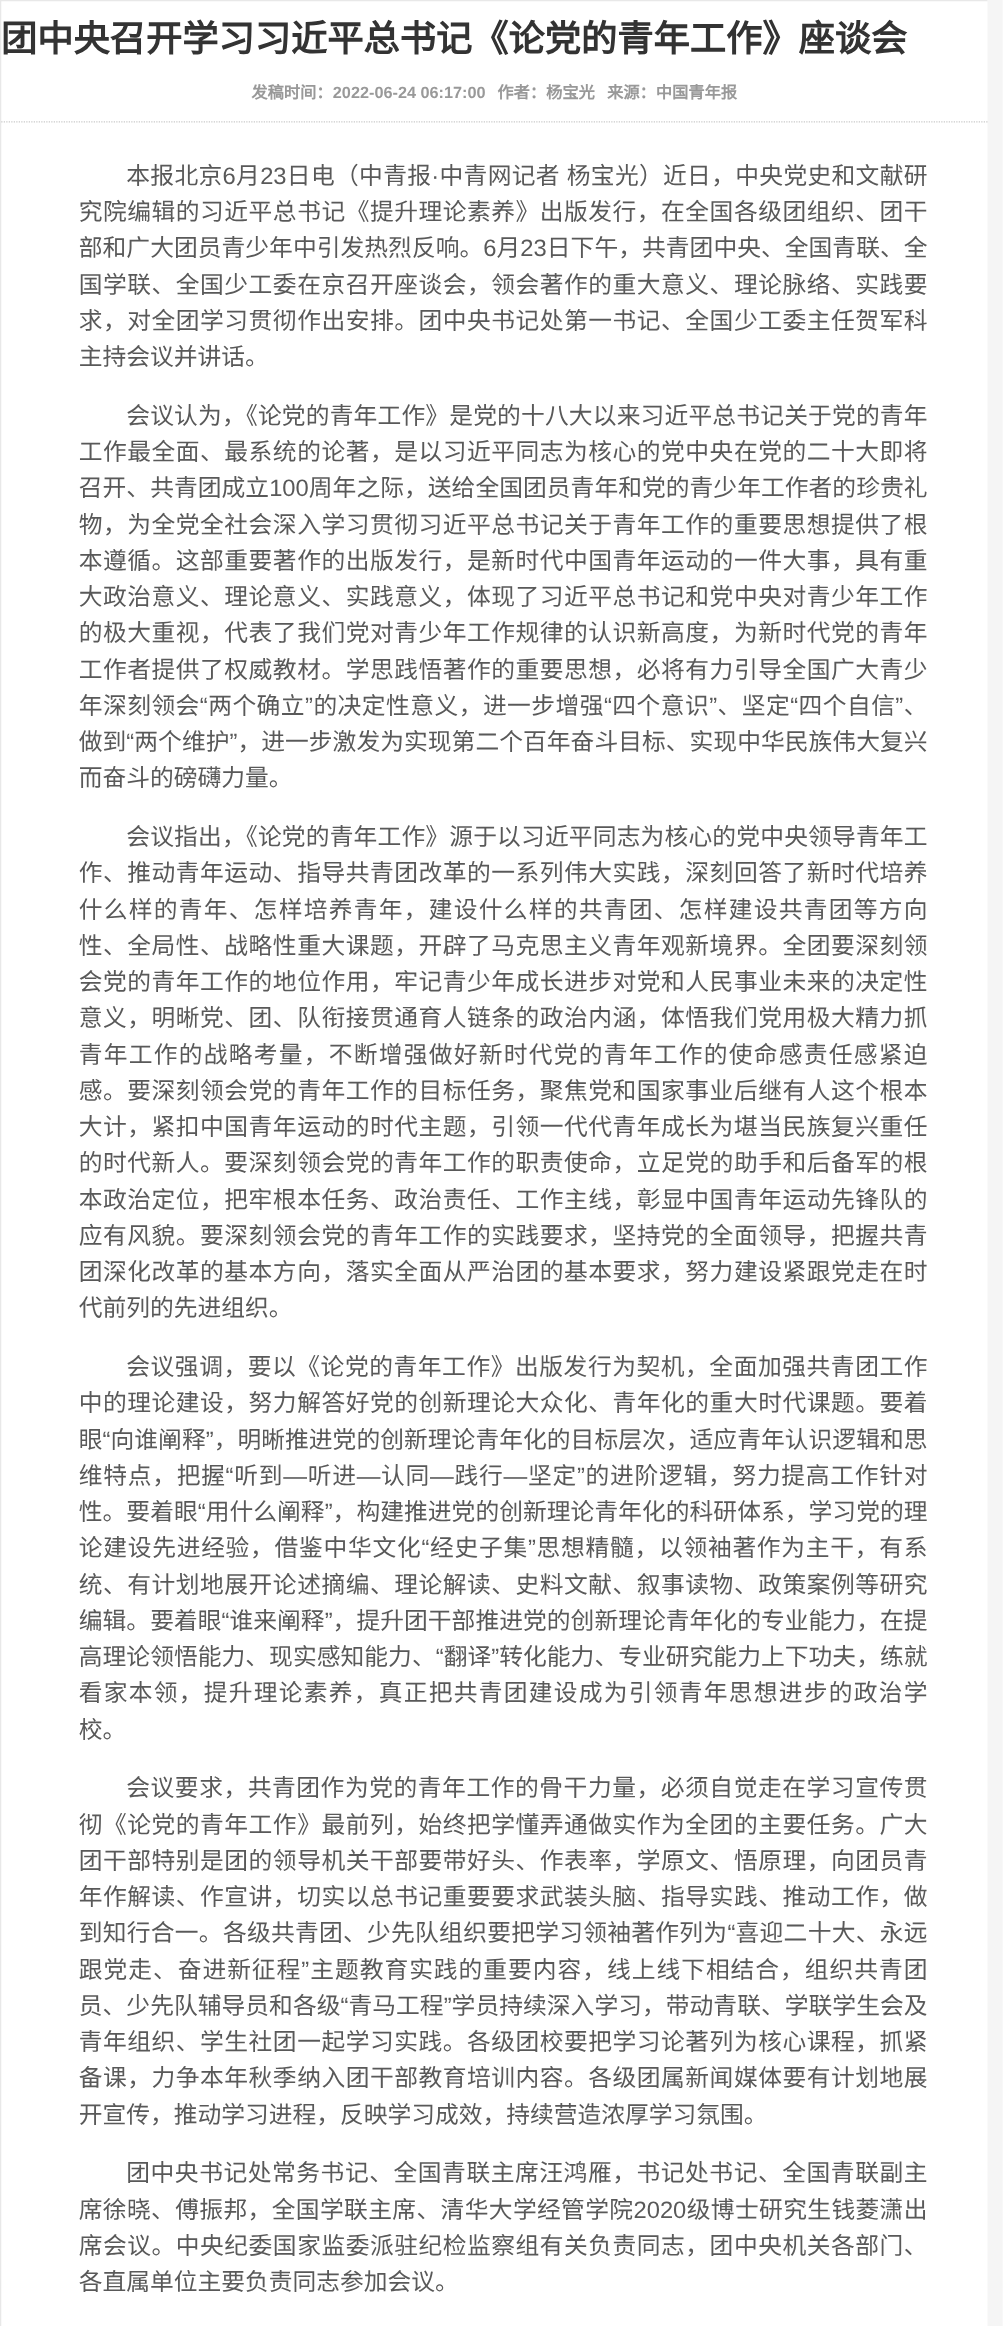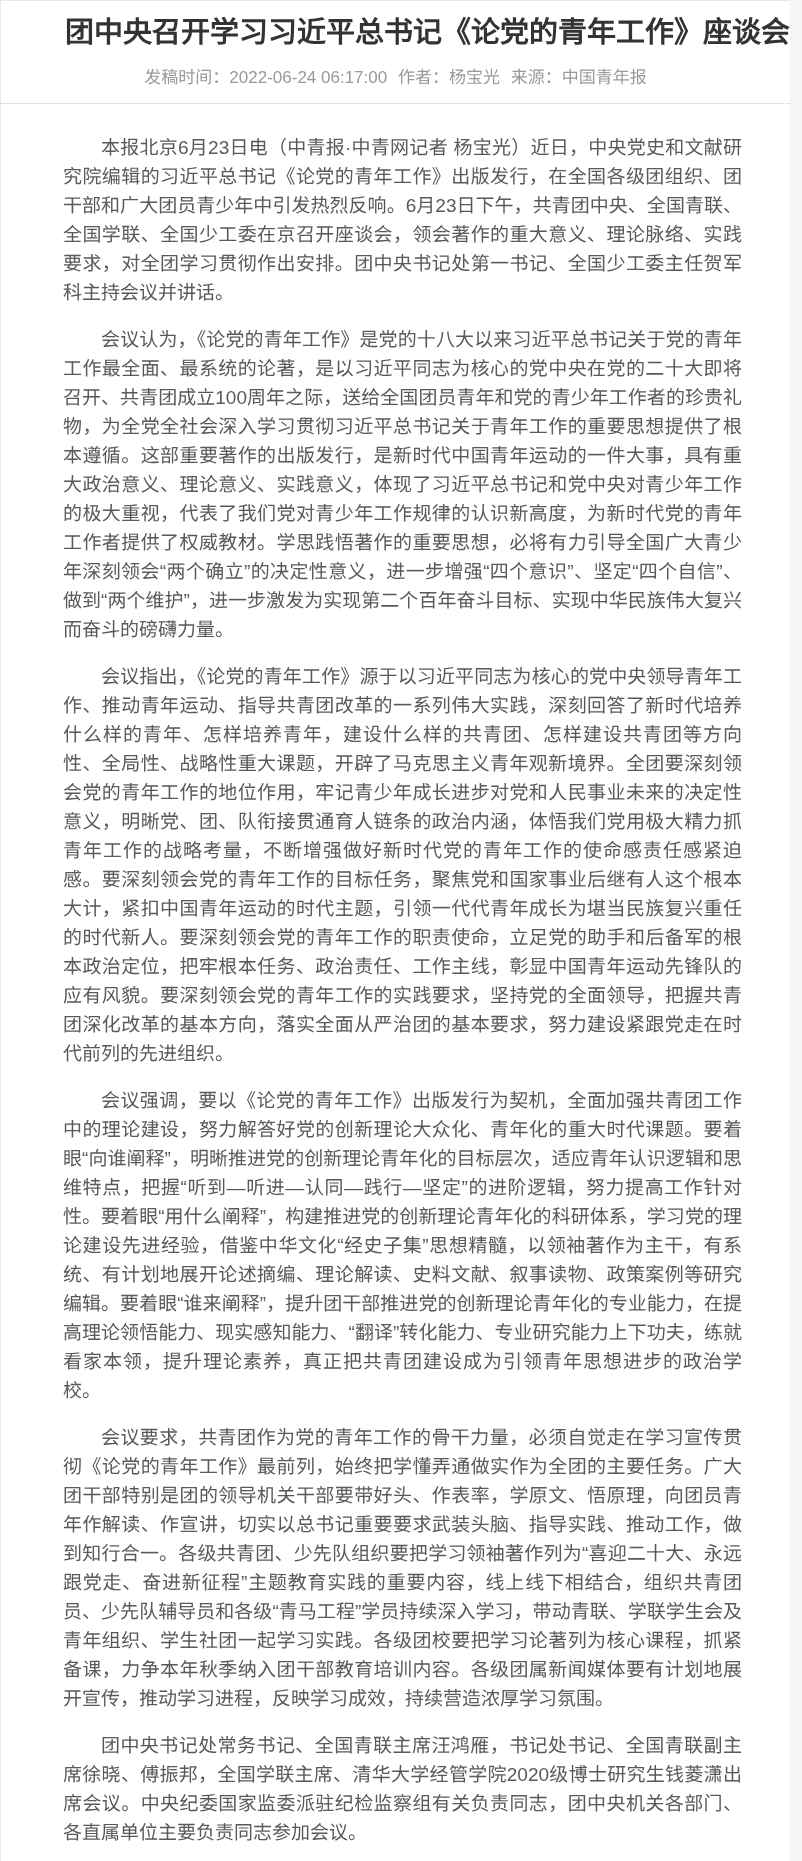--- a/index.html
+++ b/index.html
@@ -22,33 +22,34 @@
     min-height: 1861px;
     background: #ffffff;
     border-left: 1px solid #e8e8e8;
     border-top: 1px solid #e8e8e8;
   }
   .article-header {
     padding-top: 13px;
     border-bottom: 1px dotted #c9c9c9;
   }
   .article-title {
-    text-align: right;
+    text-align: left;
     font-size: 29px;
     font-weight: bold;
     color: #333333;
     line-height: 1.25;
     letter-spacing: 0px;
   }
   .article-meta {
     margin-top: 13px;
     margin-bottom: 15px;
     text-align: center;
-    font-size: 17px;
+    font-size: 13px;
     color: #999999;
+    font-weight: bold;
   }
   .article-meta .meta-item { margin: 0 3px; }
   .article-meta .meta-label { color: #999999; }
   .article-meta .meta-value { color: #999999; }
   .article-body {
     padding: 29px 48px 20px 62px;
   }
   .article-body p {
     font-size: 19px;
     line-height: 29px;
@@ -69,21 +70,21 @@
       <h1 class="article-title">团中央召开学习习近平总书记《论党的青年工作》座谈会</h1>
 
       <div class="article-meta">
         <span class="meta-item"><span class="meta-label">发稿时间：</span><span class="meta-value">2022-06-24 06:17:00</span></span>
         <span class="meta-item"><span class="meta-label">作者：</span><span class="meta-value">杨宝光</span></span>
         <span class="meta-item"><span class="meta-label">来源：</span><span class="meta-value">中国青年报</span></span>
       </div>
     </div>
 
     <div class="article-body">
-      <p>本报北京6月23日电（中青报·中青网记者 杨宝光）近日，中央党史和文献研究院编辑的习近平总书记《论党的青年工作》出版发行，在全国各级团组织、团干部和广大团员青少年中引发热烈反响。6月23日下午，共青团中央、全国青联、全国学联、全国少工委在京召开座谈会，领会著作的重大意义、理论脉络、实践要求，对全团学习贯彻作出安排。团中央书记处第一书记、全国少工委主任贺军科主持会议并讲话。</p>
+      <p>本报北京6月23日电（中青报·中青网记者 杨宝光）近日，中央党史和文献研究院编辑的习近平总书记《提升理论素养》出版发行，在全国各级团组织、团干部和广大团员青少年中引发热烈反响。6月23日下午，共青团中央、全国青联、全国学联、全国少工委在京召开座谈会，领会著作的重大意义、理论脉络、实践要求，对全团学习贯彻作出安排。团中央书记处第一书记、全国少工委主任贺军科主持会议并讲话。</p>
       <p>会议认为，《论党的青年工作》是党的十八大以来习近平总书记关于党的青年工作最全面、最系统的论著，是以习近平同志为核心的党中央在党的二十大即将召开、共青团成立100周年之际，送给全国团员青年和党的青少年工作者的珍贵礼物，为全党全社会深入学习贯彻习近平总书记关于青年工作的重要思想提供了根本遵循。这部重要著作的出版发行，是新时代中国青年运动的一件大事，具有重大政治意义、理论意义、实践意义，体现了习近平总书记和党中央对青少年工作的极大重视，代表了我们党对青少年工作规律的认识新高度，为新时代党的青年工作者提供了权威教材。学思践悟著作的重要思想，必将有力引导全国广大青少年深刻领会“两个确立”的决定性意义，进一步增强“四个意识”、坚定“四个自信”、做到“两个维护”，进一步激发为实现第二个百年奋斗目标、实现中华民族伟大复兴而奋斗的磅礴力量。</p>
       <p>会议指出，《论党的青年工作》源于以习近平同志为核心的党中央领导青年工作、推动青年运动、指导共青团改革的一系列伟大实践，深刻回答了新时代培养什么样的青年、怎样培养青年，建设什么样的共青团、怎样建设共青团等方向性、全局性、战略性重大课题，开辟了马克思主义青年观新境界。全团要深刻领会党的青年工作的地位作用，牢记青少年成长进步对党和人民事业未来的决定性意义，明晰党、团、队衔接贯通育人链条的政治内涵，体悟我们党用极大精力抓青年工作的战略考量，不断增强做好新时代党的青年工作的使命感责任感紧迫感。要深刻领会党的青年工作的目标任务，聚焦党和国家事业后继有人这个根本大计，紧扣中国青年运动的时代主题，引领一代代青年成长为堪当民族复兴重任的时代新人。要深刻领会党的青年工作的职责使命，立足党的助手和后备军的根本政治定位，把牢根本任务、政治责任、工作主线，彰显中国青年运动先锋队的应有风貌。要深刻领会党的青年工作的实践要求，坚持党的全面领导，把握共青团深化改革的基本方向，落实全面从严治团的基本要求，努力建设紧跟党走在时代前列的先进组织。</p>
       <p>会议强调，要以《论党的青年工作》出版发行为契机，全面加强共青团工作中的理论建设，努力解答好党的创新理论大众化、青年化的重大时代课题。要着眼“向谁阐释”，明晰推进党的创新理论青年化的目标层次，适应青年认识逻辑和思维特点，把握“听到—听进—认同—践行—坚定”的进阶逻辑，努力提高工作针对性。要着眼“用什么阐释”，构建推进党的创新理论青年化的科研体系，学习党的理论建设先进经验，借鉴中华文化“经史子集”思想精髓，以领袖著作为主干，有系统、有计划地展开论述摘编、理论解读、史料文献、叙事读物、政策案例等研究编辑。要着眼“谁来阐释”，提升团干部推进党的创新理论青年化的专业能力，在提高理论领悟能力、现实感知能力、“翻译”转化能力、专业研究能力上下功夫，练就看家本领，提升理论素养，真正把共青团建设成为引领青年思想进步的政治学校。</p>
       <p>会议要求，共青团作为党的青年工作的骨干力量，必须自觉走在学习宣传贯彻《论党的青年工作》最前列，始终把学懂弄通做实作为全团的主要任务。广大团干部特别是团的领导机关干部要带好头、作表率，学原文、悟原理，向团员青年作解读、作宣讲，切实以总书记重要要求武装头脑、指导实践、推动工作，做到知行合一。各级共青团、少先队组织要把学习领袖著作列为“喜迎二十大、永远跟党走、奋进新征程”主题教育实践的重要内容，线上线下相结合，组织共青团员、少先队辅导员和各级“青马工程”学员持续深入学习，带动青联、学联学生会及青年组织、学生社团一起学习实践。各级团校要把学习论著列为核心课程，抓紧备课，力争本年秋季纳入团干部教育培训内容。各级团属新闻媒体要有计划地展开宣传，推动学习进程，反映学习成效，持续营造浓厚学习氛围。</p>
       <p>团中央书记处常务书记、全国青联主席汪鸿雁，书记处书记、全国青联副主席徐晓、傅振邦，全国学联主席、清华大学经管学院2020级博士研究生钱菱潇出席会议。中央纪委国家监委派驻纪检监察组有关负责同志，团中央机关各部门、各直属单位主要负责同志参加会议。</p>
 
     </div>
 
   </div>
 </div>

